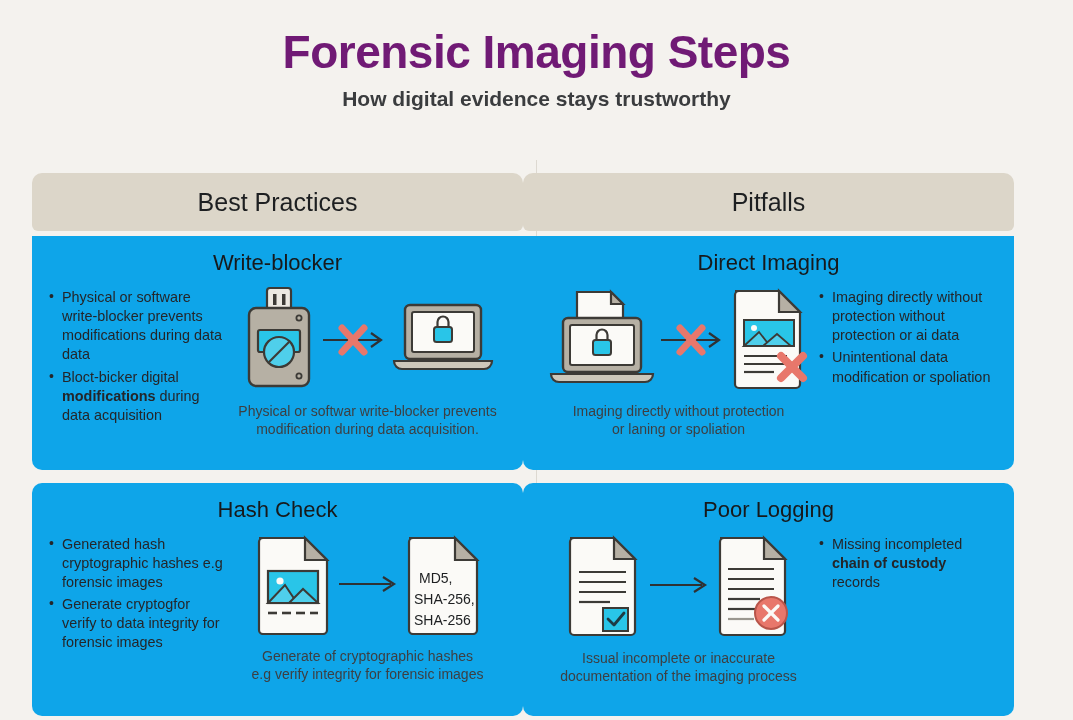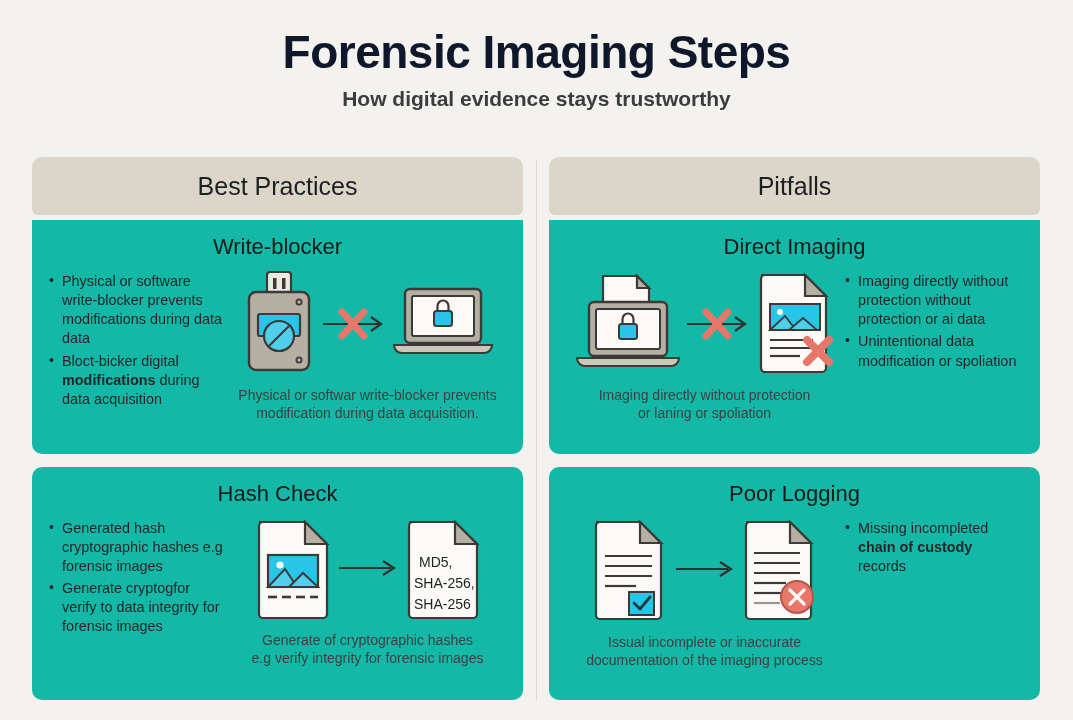--- a/index.html
+++ b/index.html
@@ -7,47 +7,47 @@
     width: 1073px; height: 720px;
     background: #f4f2ee;
     font-family: "Liberation Sans", sans-serif;
     overflow: hidden;
   }
   .page { position: relative; width: 1073px; height: 720px; background: #f4f2ee; }
 
   
   .head { padding-top: 28px; text-align: center; }
   .title {
-    font-size: 46px; font-weight: bold; color: #0f172a;
+    font-size: 46px; font-weight: bold; color: #701a75;
     letter-spacing: -0.5px; line-height: 1.08;
   }
   .subtitle {
     font-size: 21px; color: #3a3c3e; margin-top: 9px; font-weight: 700;
   }
 
   
   .columns {
-    position: absolute; top: 157px; left: 32px;
+    position: absolute; top: 173px; left: 32px;
     width: 1009px; height: 543px;
-    display: flex; gap: 26px;
+    display: flex; 
   }
   .col { width: 491px; display: flex; flex-direction: column; gap: 13px; }
   .divider {
     position: absolute; top: 160px; left: 536px;
     width: 1px; height: 540px; background: #ddd9d1;
   }
 
   .colhead {
     background: #dcd6c9; border-radius: 10px 10px 6px 6px;
     height: 58px; display: flex; align-items: center; justify-content: center;
   }
   .colhead span { font-size: 25px; color: #1d1f21; font-weight: 400; }
 
   .card {
-    background: #14b8a6; border-radius: 10px;
+    background: #0ea5e9; border-radius: 10px;
     padding: 14px 16px 14px;
     flex: 1; display: flex; flex-direction: column;
   }
   .card.first { margin-top: -8px; border-radius: 0 0 10px 10px; }
   .card-title {
     text-align: center; font-size: 22px; color: #17191b;
     font-weight: 400; margin-bottom: 10px;
   }
   .card-body { display: flex; flex: 1; align-items: flex-start; }
   .card-body.rtl { flex-direction: row-reverse; }

